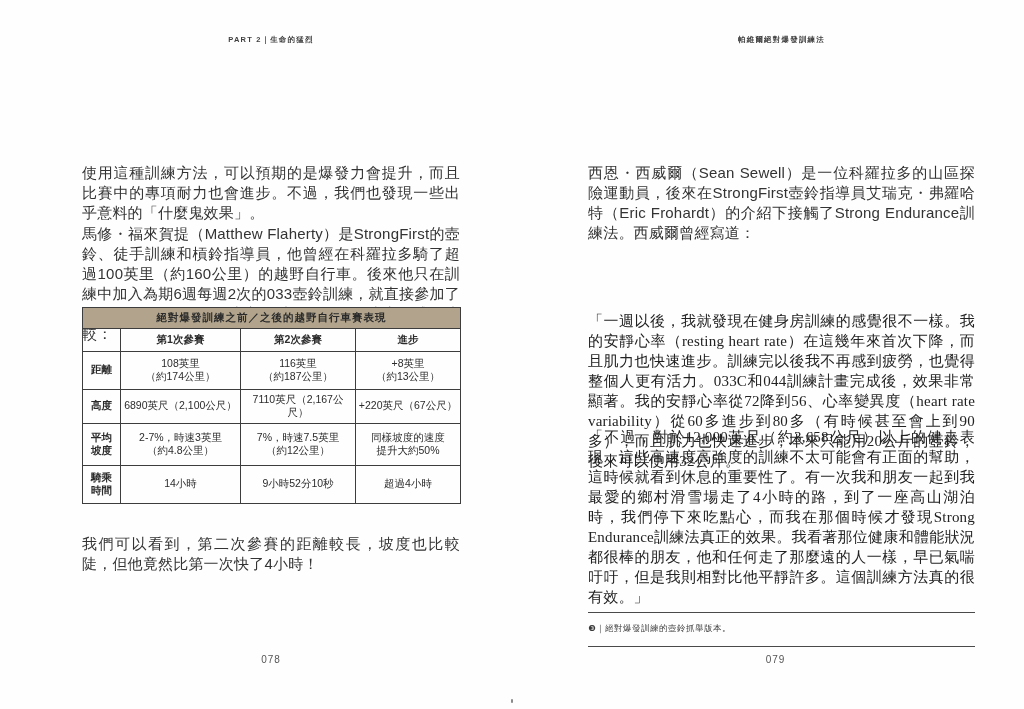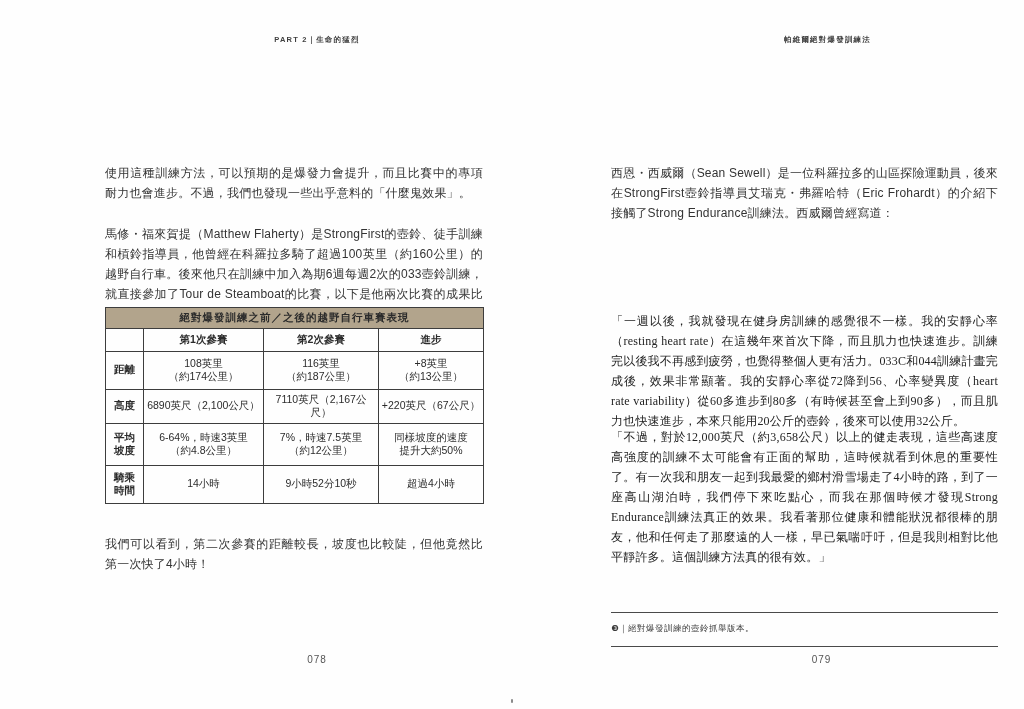--- a/index.html
+++ b/index.html
@@ -1,27 +1,27 @@
 <!DOCTYPE html>
 <html style="--table-title-bg: #b2a48c; --table-border: #3d3d3d;"><head>
 <meta charset="utf-8">
 <style>
   html,body{margin:0;padding:0;}
   body{
     width:1024px;height:709px;position:relative;background:#fefefe;
     font-family:"Liberation Sans","DejaVu Sans",sans-serif;color:#303030;
     overflow:hidden;
   }
-  .abs{position:absolute;margin-left:23px;}
+  .abs{position:absolute;}
   .running-head{
     font-size:7.5px;font-weight:bold;letter-spacing:1.2px;color:#3f3f3f;
     text-align:center;
   }
   .body-block{
-    font-size:12px;line-height:20px;text-align:justify;color:#333;
+    font-size:15px;line-height:20px;text-align:justify;color:#333;
     letter-spacing:0.2px;
   }
   .serif-block{
     font-family:"Liberation Serif","DejaVu Serif",serif;color:#222;
   }
   .folio{font-size:10px;color:#555;text-align:center;letter-spacing:1px;}
   
   .race-table{
     position:absolute;left:82px;top:307px;width:378px;
     border-collapse:collapse;table-layout:fixed;
@@ -83,21 +83,21 @@
       </tr>
       <tr style="height:25px">
         <td class="t-label">高度</td>
         <td>6890英尺（2,100公尺）</td>
         <td>7110英尺（2,167公尺）</td>
         <td>+220英尺（67公尺）</td>
       </tr>
       <tr style="height:42px">
         <td class="t-label">平均
 坡度</td>
-        <td>6-64%，時速3英里
+        <td>2-7%，時速3英里
 （約4.8公里）</td>
         <td>7%，時速7.5英里
 （約12公里）</td>
         <td>同樣坡度的速度
 提升大約50%</td>
       </tr>
       <tr style="height:38px">
         <td class="t-label">騎乘
 時間</td>
         <td>14小時</td>

